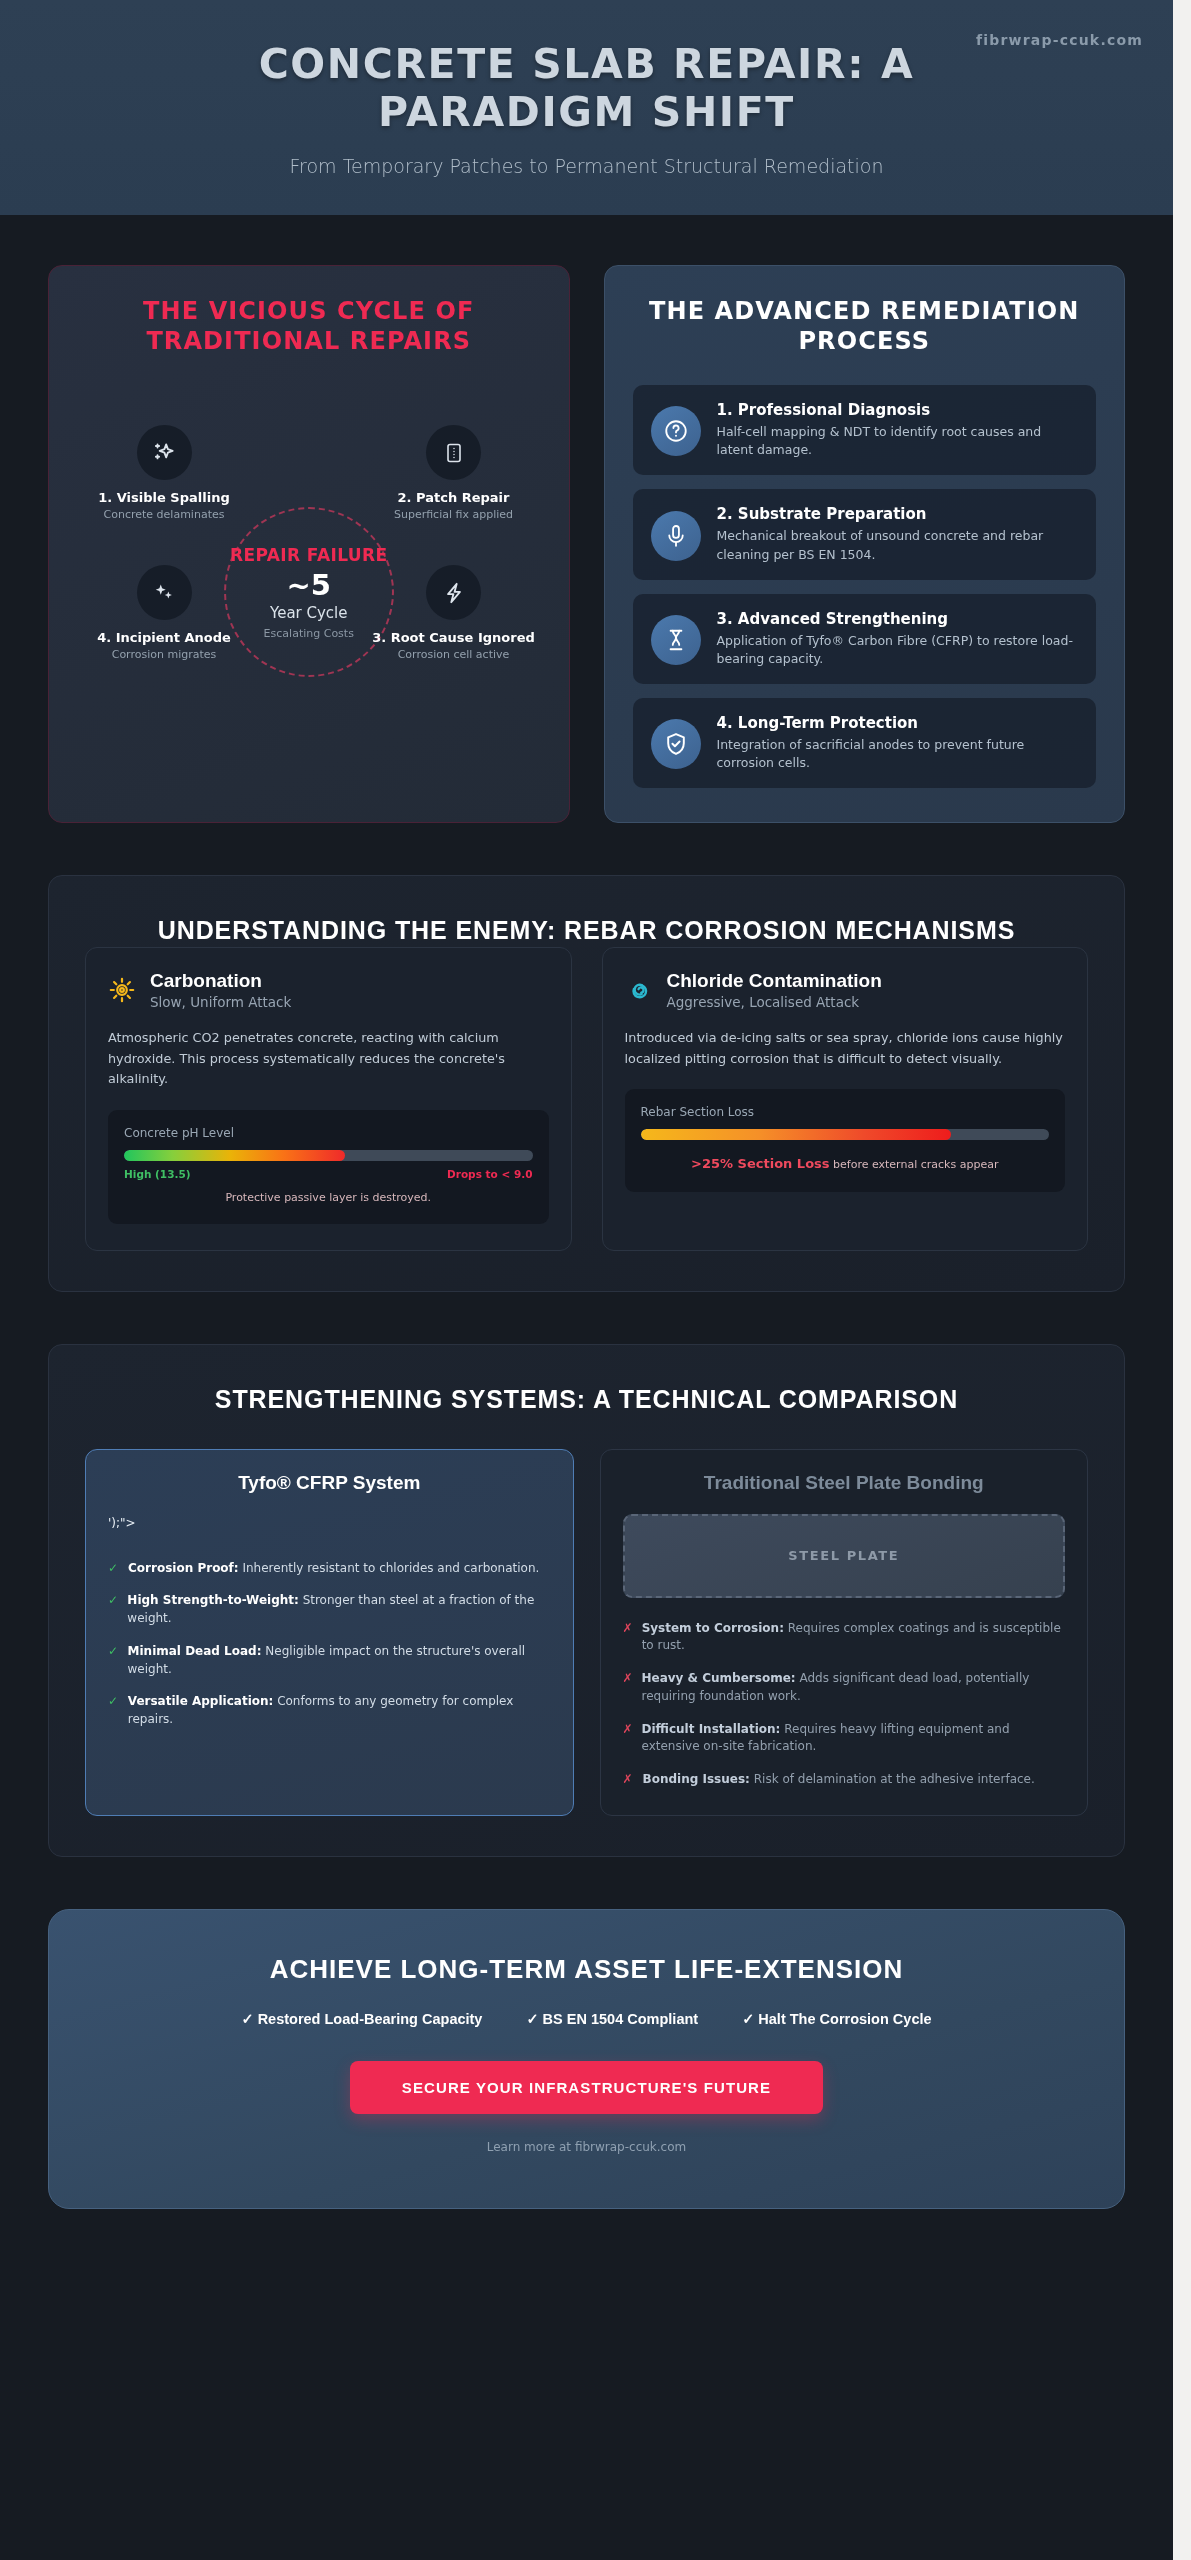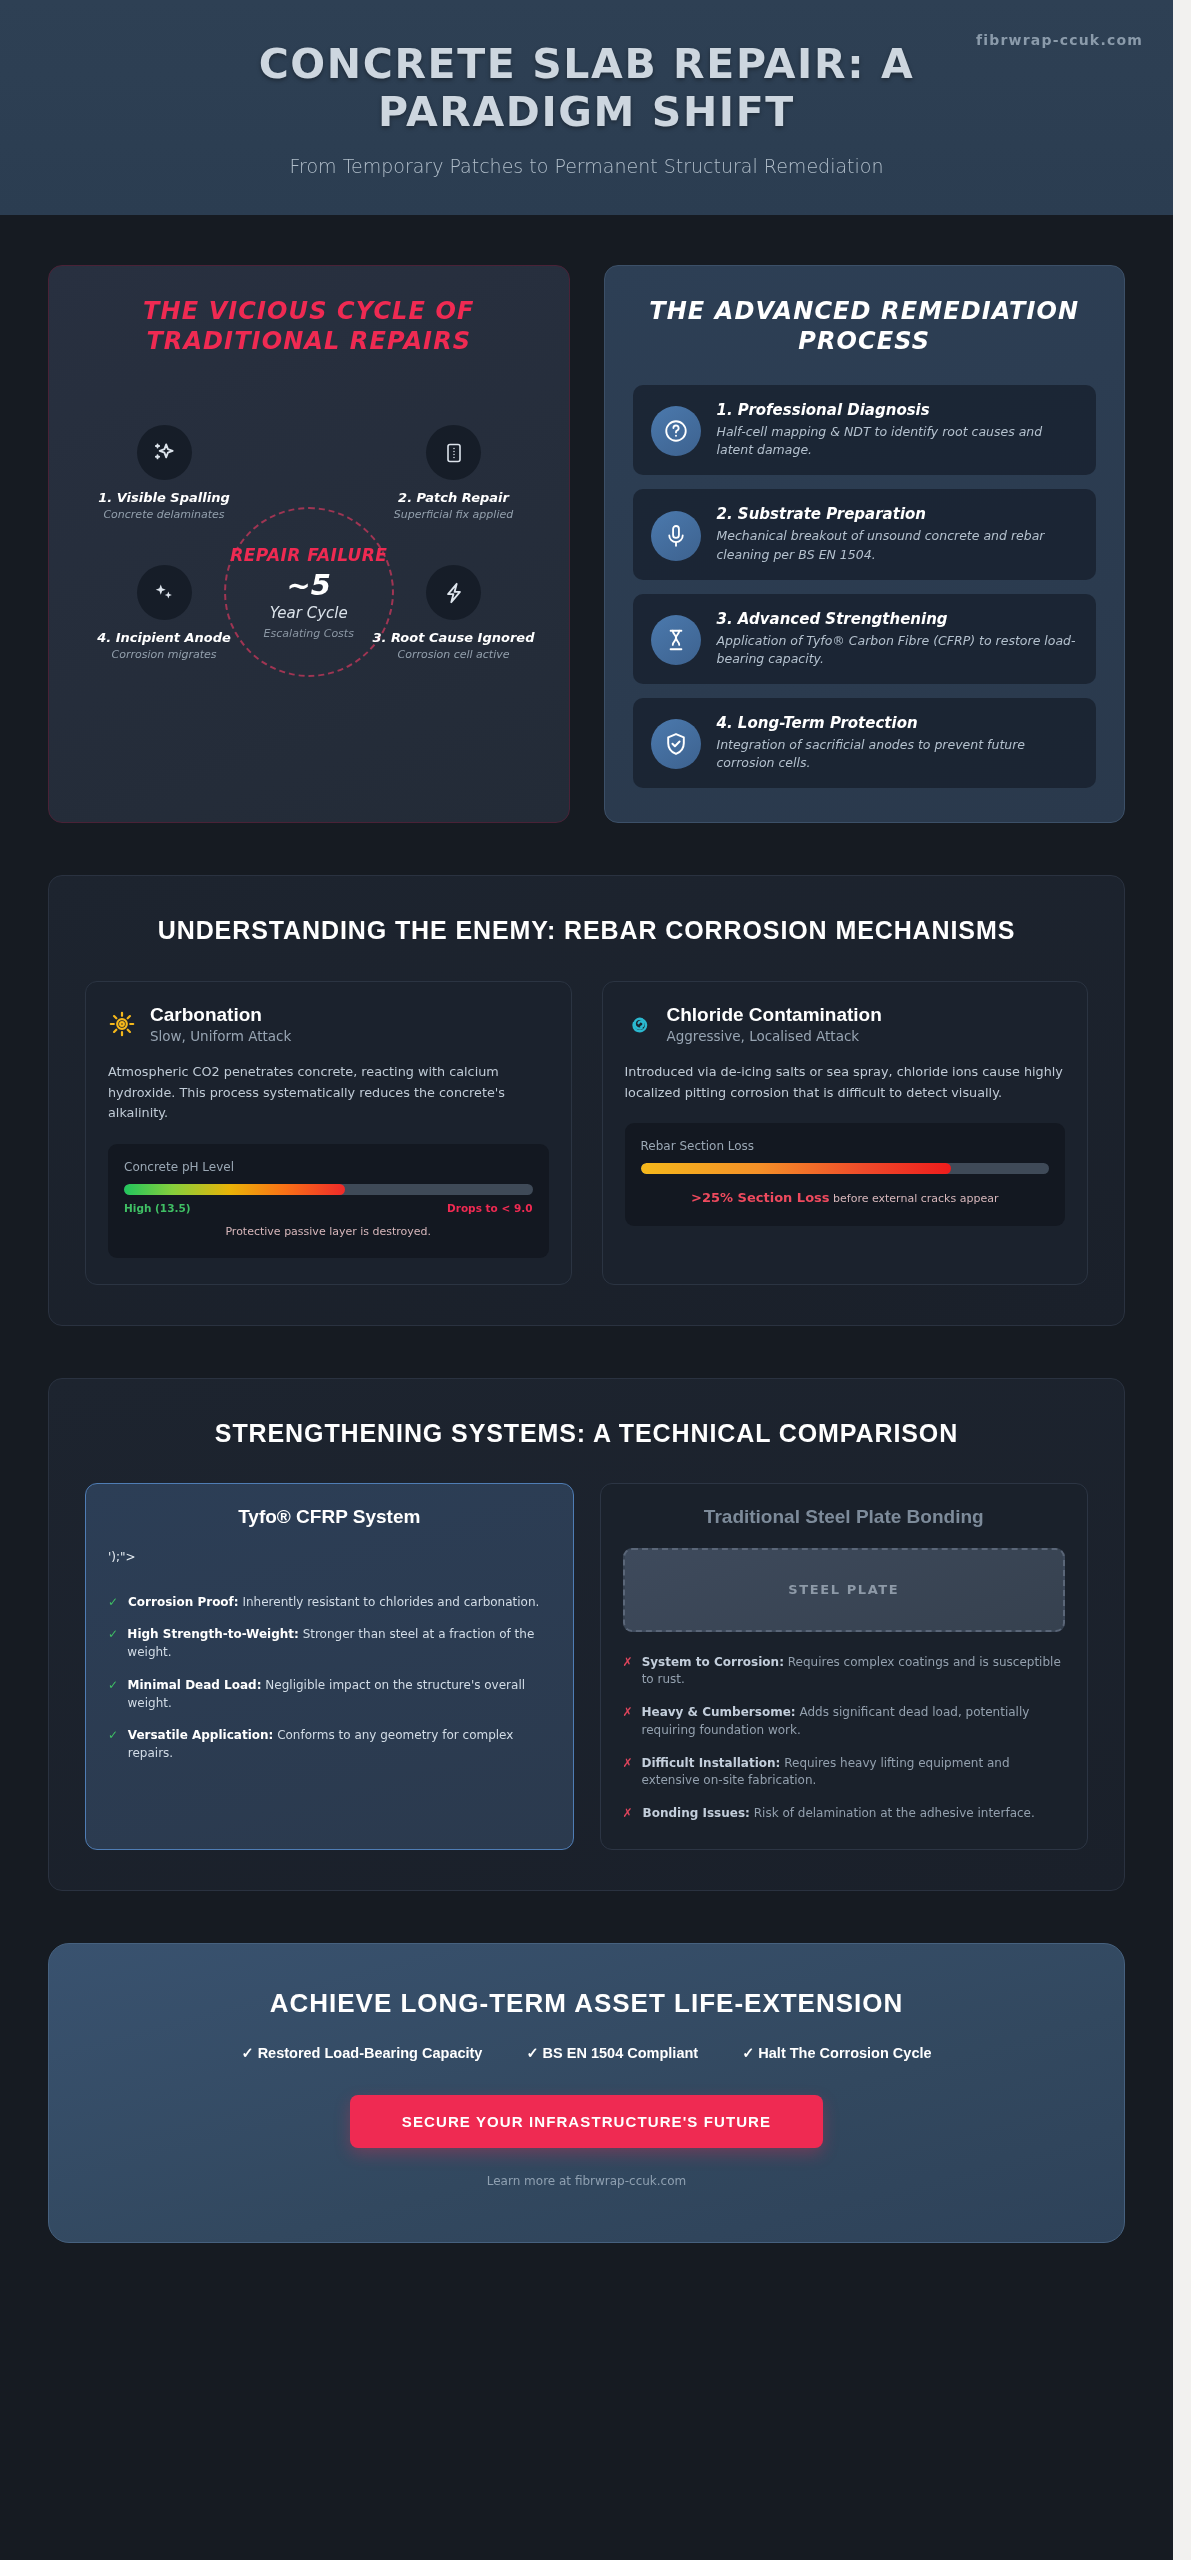--- a/index.html
+++ b/index.html
@@ -50,21 +50,20 @@
     color: #b2bfcb;
     font-weight: 300;
   }
   
   .wrap { padding: 0 48px; }
   .row2 { display: flex; gap: 34px; margin-top: 50px; }
   .panel {
     border-radius: 14px;
     padding: 30px 28px 34px;
     flex: 1;
-    font-style: italic;
   }
   .panel-danger {
     background: #242c38;
     background: linear-gradient(160deg,#283040 0%,#232b37 100%);
     border: 1px solid #4a2237;
   }
   .panel-blue {
     background: linear-gradient(165deg,#2d3f55 0%,#2a394c 100%);
     border: 1px solid #3c5068;
   }
@@ -143,21 +142,21 @@
   }
   .section > h2 {
     text-align: center;
     color: #fff;
     font-size: 25px;
     font-weight: bold;
     letter-spacing: .9px;
     line-height: 1.33;
     font-family: "Liberation Sans", sans-serif;
   }
-  .mech-grid { display: flex; gap: 30px; margin-top: 34px; }
+  .mech-grid { display: flex; gap: 30px; }
   .mech {
     flex: 1;
     background: #1b222d;
     border: 1px solid #2b3442;
     border-radius: 12px;
     padding: 22px 22px 26px;
   }
   .mech-head { display: flex; gap: 14px; align-items: center; }
   .mech-head .ttl { font-size: 19px; font-weight: bold; color: #fff; font-family:"Liberation Sans",sans-serif; }
   .mech-head .st  { font-size: 13.5px; color: #98a5b3; margin-top: 2px; }

